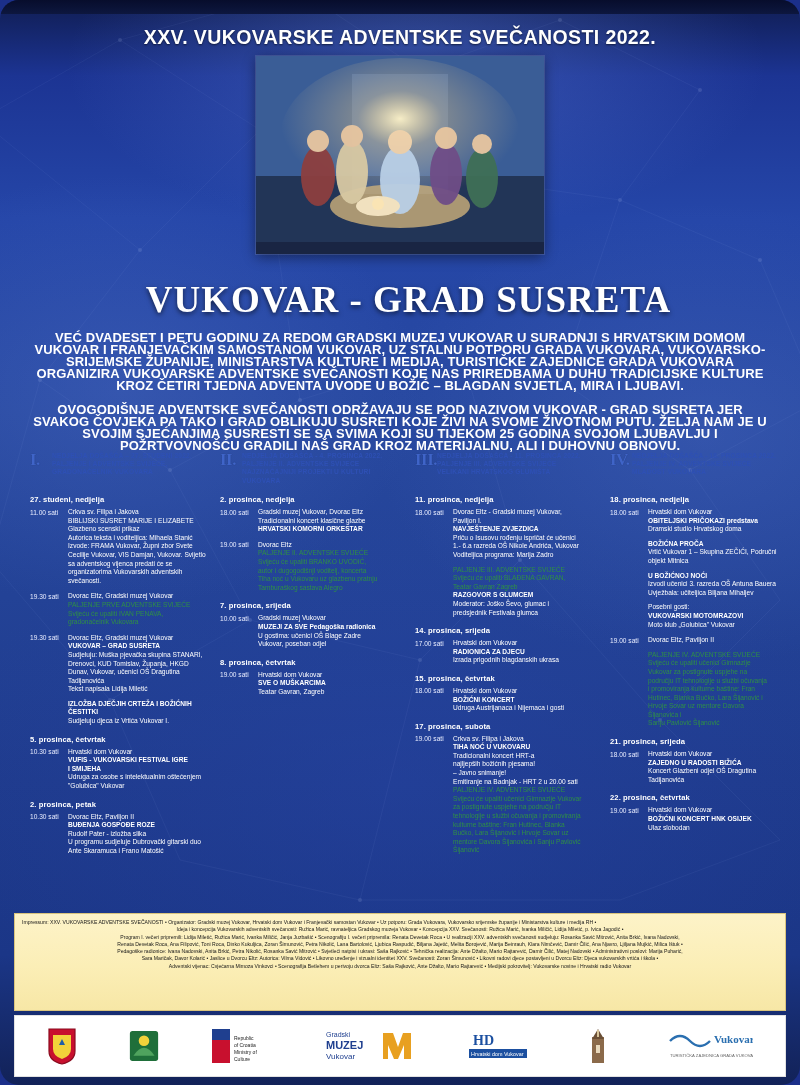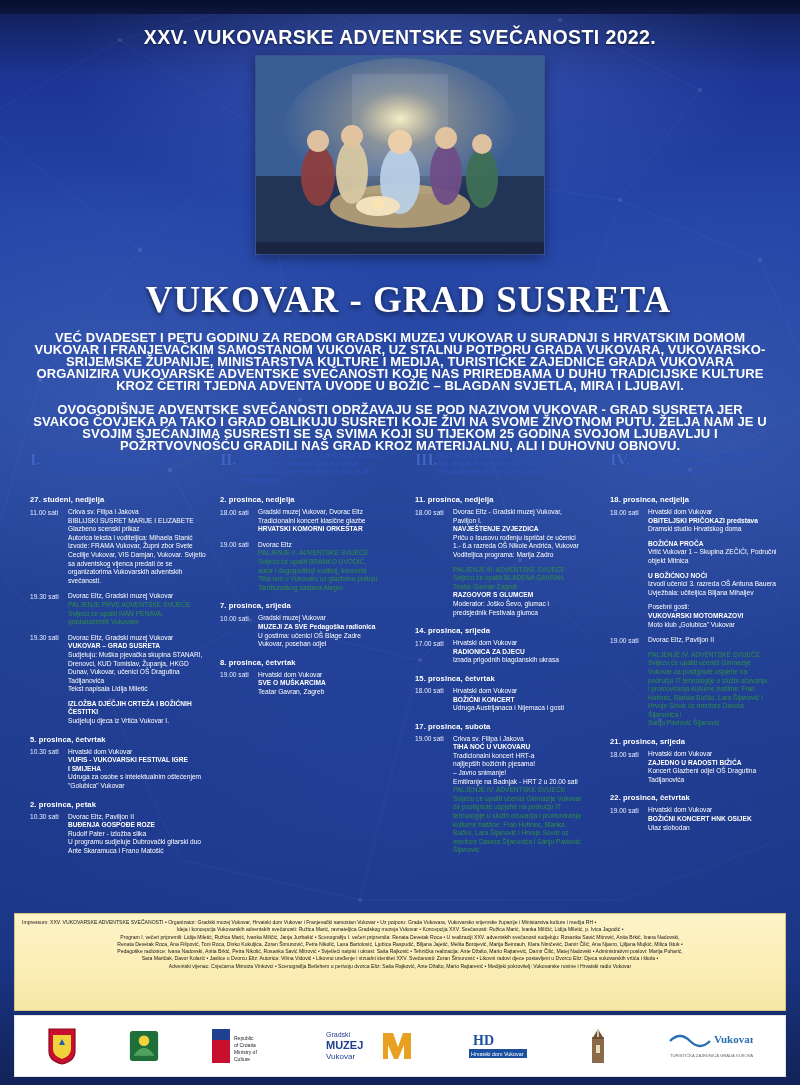--- a/index.html
+++ b/index.html
@@ -13,20 +13,21 @@
   #poster {
     position: relative;
     width: 800px; height: 1085px;
     background:
       radial-gradient(ellipse 500px 240px at 52% 6%, rgba(92,125,215,0.42), rgba(92,125,215,0) 70%),
       radial-gradient(ellipse 420px 300px at 15% 36%, rgba(86,118,208,0.30), rgba(86,118,208,0) 72%),
       radial-gradient(ellipse 460px 320px at 88% 40%, rgba(86,118,208,0.28), rgba(86,118,208,0) 72%),
       radial-gradient(ellipse 620px 380px at 50% 72%, rgba(40,70,170,0.35), rgba(40,70,170,0) 75%),
       linear-gradient(180deg,#101d52 0%,#1c3493 7%,#2546a8 20%,#27489f 38%,#234296 55%,#1f3b8d 72%,#1b3687 88%,#122258 100%);
     overflow: hidden;
+    border-radius: 19px;
   }
   
   .net { position:absolute; inset:0; opacity:0.20; pointer-events:none; }
   .topbar { position:absolute; left:0; top:0; width:100%; height:14px;
             background:linear-gradient(180deg,#070d2c,#0d173f); }
 
   .title {
     position:absolute; top:26px; left:0; width:100%;
     text-align:center; color:#ffffff;
     font-size:19.5px; font-weight:bold; letter-spacing:0.4px;

